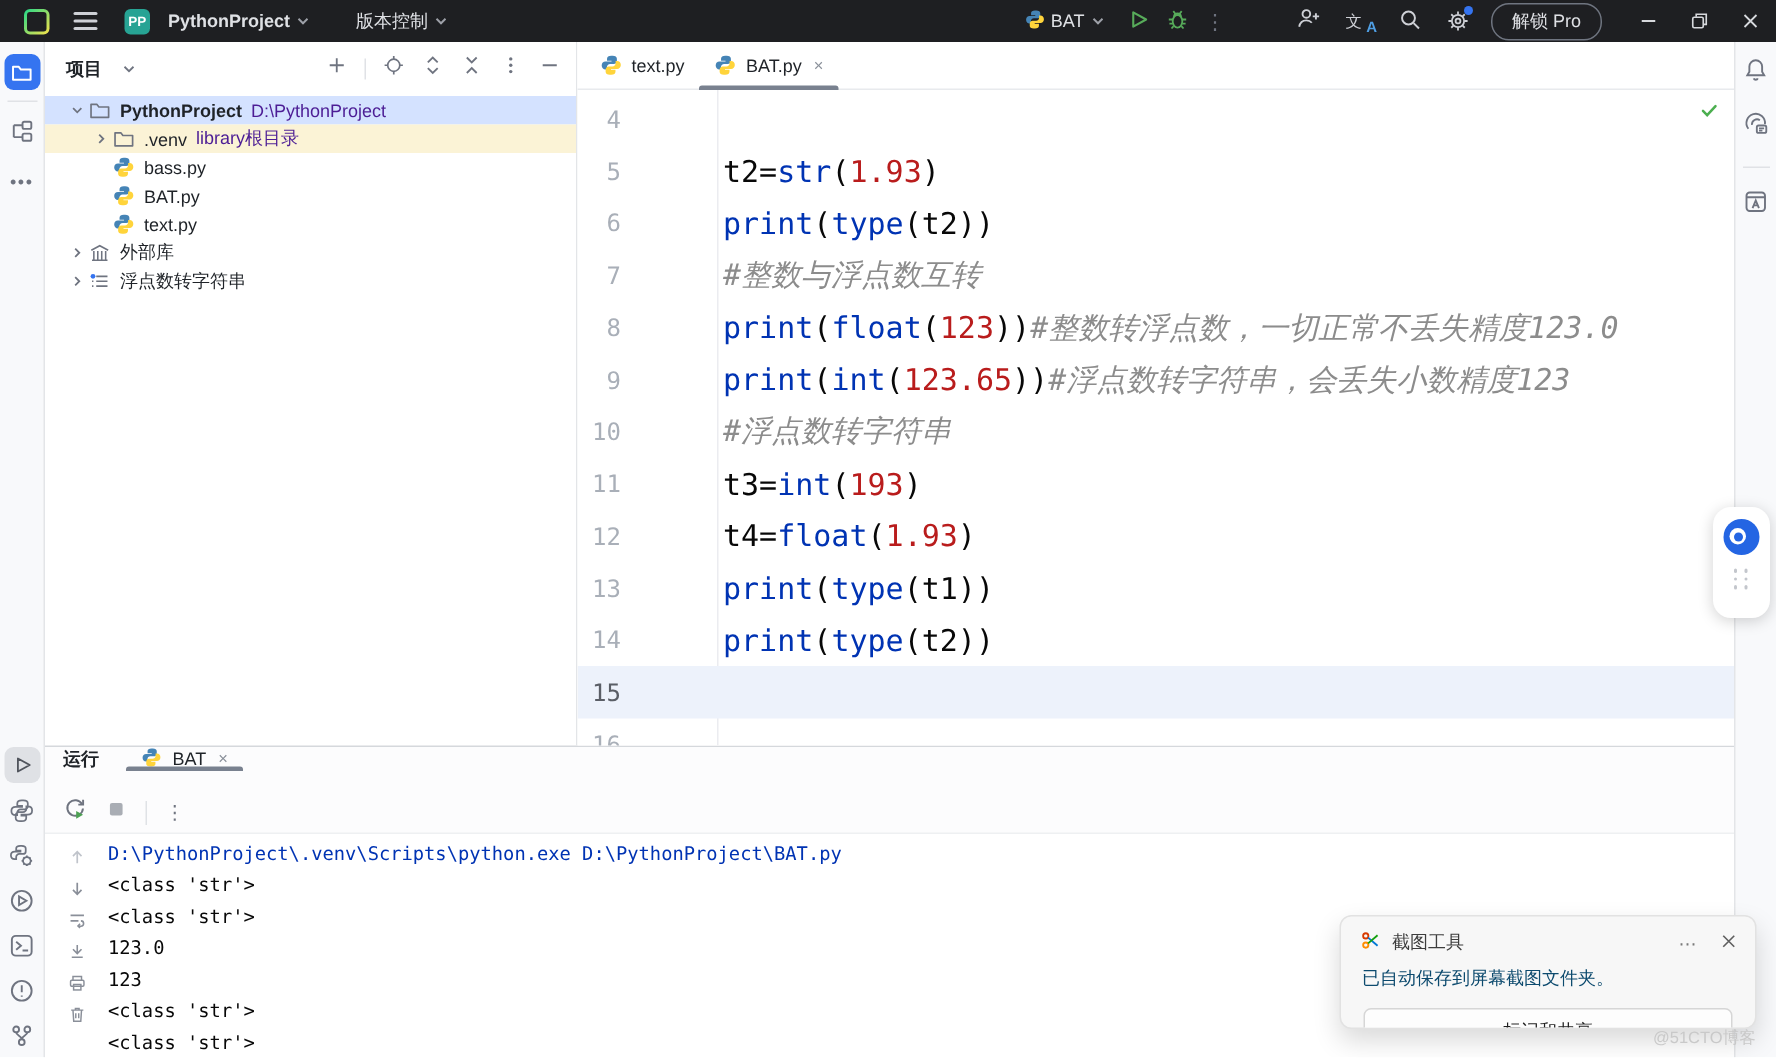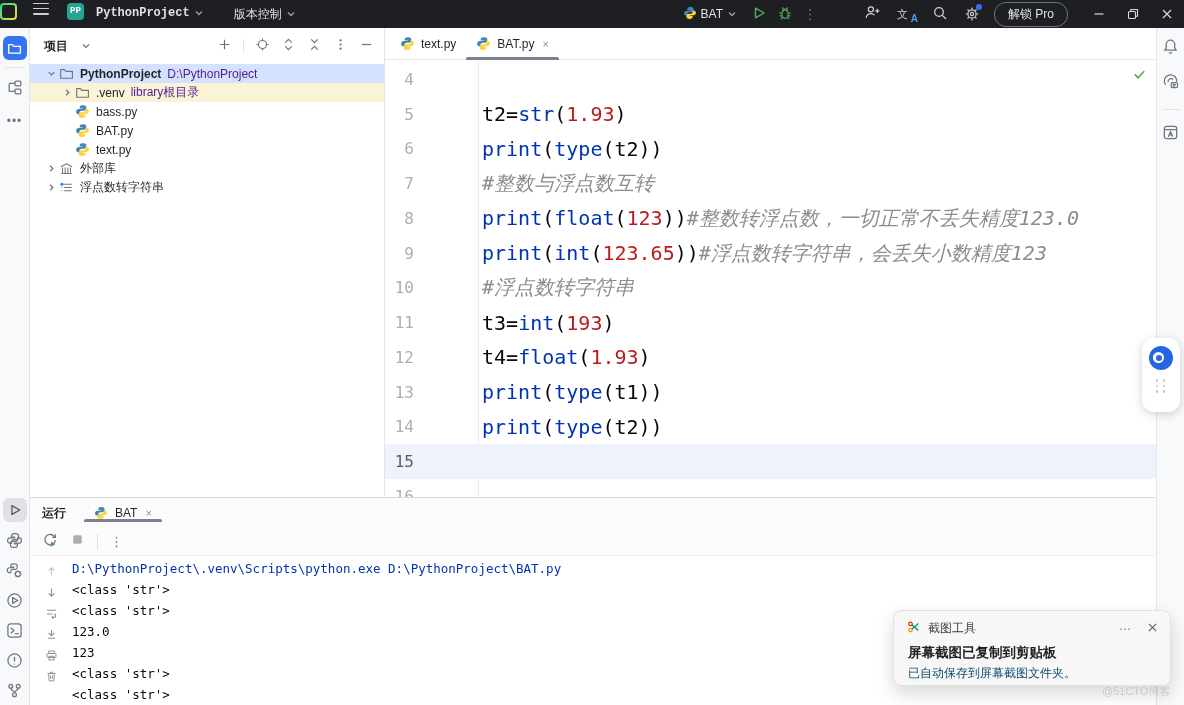--- a/index.html
+++ b/index.html
@@ -2,21 +2,21 @@
 <html><head>
 <meta charset="utf-8">
 <style>
   * { margin:0; padding:0; box-sizing:border-box; }
   body { font-family:"Liberation Sans", sans-serif; }
   .screen { position:relative; width:1184px; height:705px; overflow:hidden; background:#fff; }
 
   
   .titlebar { position:absolute; top:0; left:0; width:100%; height:28px; background:#1e1f22;
     display:flex; align-items:center; color:#dfe1e5; font-size:12px; }
-  .tb-left { display:flex; align-items:flex-start; gap:8px; padding-left:0;font-family:Liberation Mono, monospace; }
+  .tb-left { display:flex; align-items:center; gap:8px; padding-left:16px; }
   .logo { width:17px; height:17px; border-radius:4px; background:linear-gradient(135deg,#21d789,#f8e24a);
     position:relative; }
   .logo::after { content:""; position:absolute; inset:2px; background:#1e1f22; border-radius:2px; }
   .burger { width:16px; height:12px; margin-left:8px; display:flex; flex-direction:column; justify-content:space-between; }
   .burger i { height:1.6px; background:#ced0d6; border-radius:1px; }
   .pp-badge { width:17px; height:17px; border-radius:4px; background:#27a394; color:#fff;
     font-size:9px; font-weight:bold; display:flex; align-items:center; justify-content:center; margin-left:10px; }
   .tb-item { display:flex; align-items:center; gap:4px; padding:3px 4px; border-radius:4px; }
   .tb-name { font-weight:600; }
   .chev { display:inline-flex; }
@@ -78,21 +78,21 @@
   .cl.cur .ln { color:#5a5e66; }
   .code { padding-left:4px; font-family:"DejaVu Sans Mono", monospace; font-size:20px; color:#080808; white-space:pre; }
   .tok-k { color:#0033b3; }
   .tok-n { color:#b91c1c; }
   .tok-p { color:#080808;text-align:right; }
   .tok-c { color:#8c8c8c; font-style:italic; }
   .inspect-ok { position:absolute; top:7px; right:10px; }
 
   
   .run-panel { flex:1; border-top:1px solid #d5d8dc; display:flex; flex-direction:column; background:#fff; min-height:0; }
-  .rp-tabs { height:30px; display:flex; align-items:center; padding-left:12px; background:#fcfcfd; }
+  .rp-tabs { height:30px; display:flex; align-items:flex-start; padding-left:12px; background:#fcfcfd; }
   .rp-title { font-size:12px; font-weight:700; color:#1f2328; display:flex; align-items:center; margin-right:18px; }
   .rp-toolbar { height:28px; display:flex; align-items:center; gap:12px; padding-left:12px; border-bottom:1px solid #eef0f2; background:#fcfcfd; }
   .rp-toolbar .vdiv { width:1px; height:16px; background:#dfe2e6; }
   .console { flex:1; display:flex; min-height:0; }
   .con-gutter { width:42px; flex:none; display:flex; flex-direction:column; align-items:center; padding-top:5px; }
   .con-gutter > span { height:21px; display:flex; align-items:center; }
   .con-body { flex:1; padding-top:2px; font-family:"DejaVu Sans Mono", monospace; font-size:12.5px; line-height:21px; color:#080808; white-space:pre; }
   .con-line.sys { color:#0033b3; }
 
   
@@ -595,19 +595,18 @@
             <path d="M5.8 10.2L13 4" stroke="#13a10e" stroke-width="1.4"></path>
           </svg></span>
       <span>截图工具</span>
       <span class="sp">
         <span>⋯</span>
         <span><svg width="11" height="11" viewBox="0 0 12 12">
               <path d="M2 2l8 8M10 2l-8 8" stroke="#5f5f5f" stroke-width="1.2"></path>
             </svg></span>
       </span>
     </div>
-    <div class="notif-title">屏幕截图已复制到剪贴板</div>
     <div class="notif-body">已自动保存到屏幕截图文件夹。</div>
     <div class="notif-action">标记和共享</div>
   </div>
 
   <div class="watermark">@51CTO博客</div>
 </div>
 
 </body></html>

